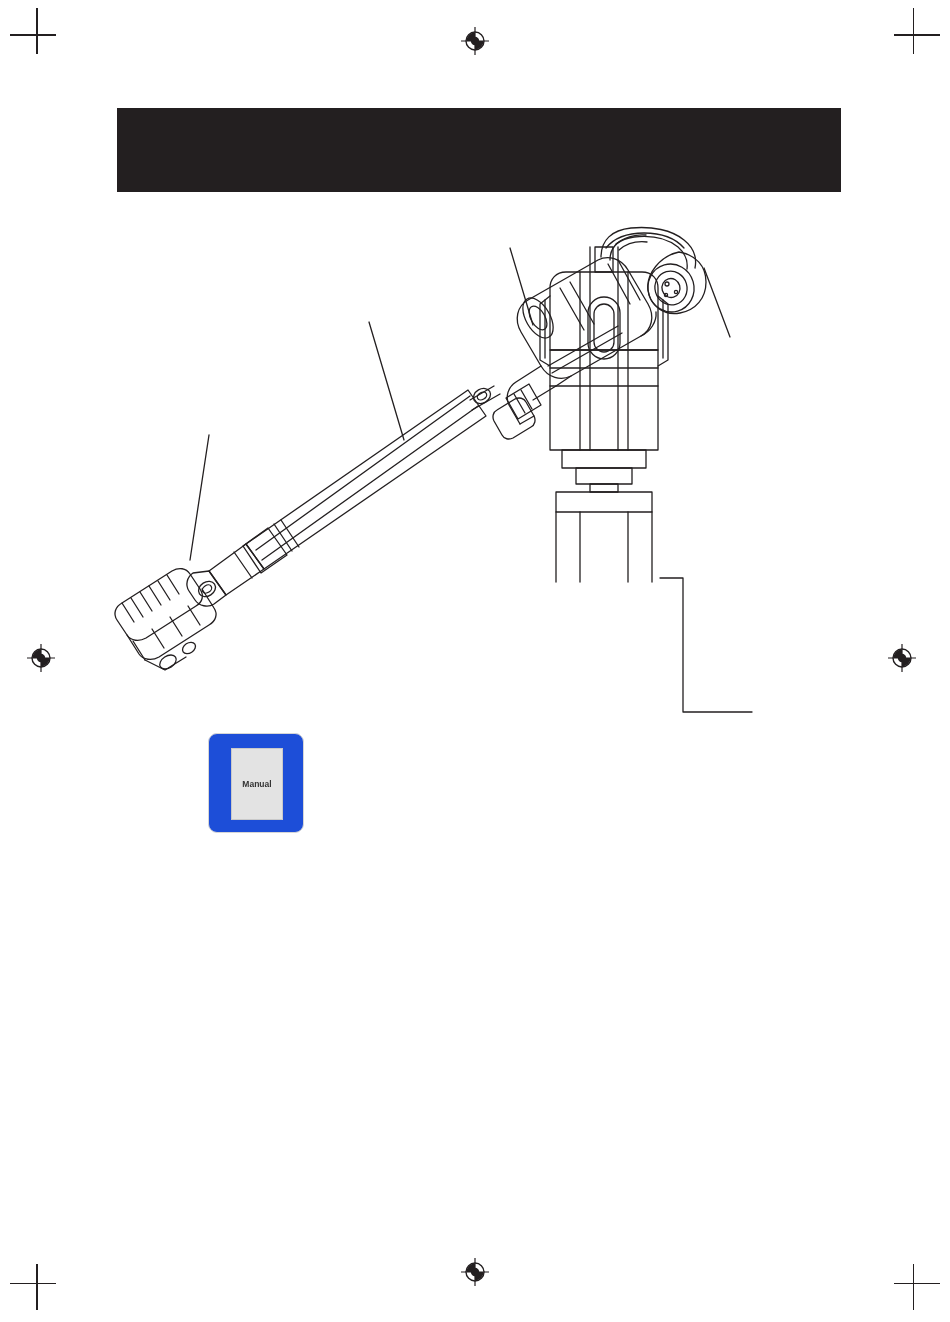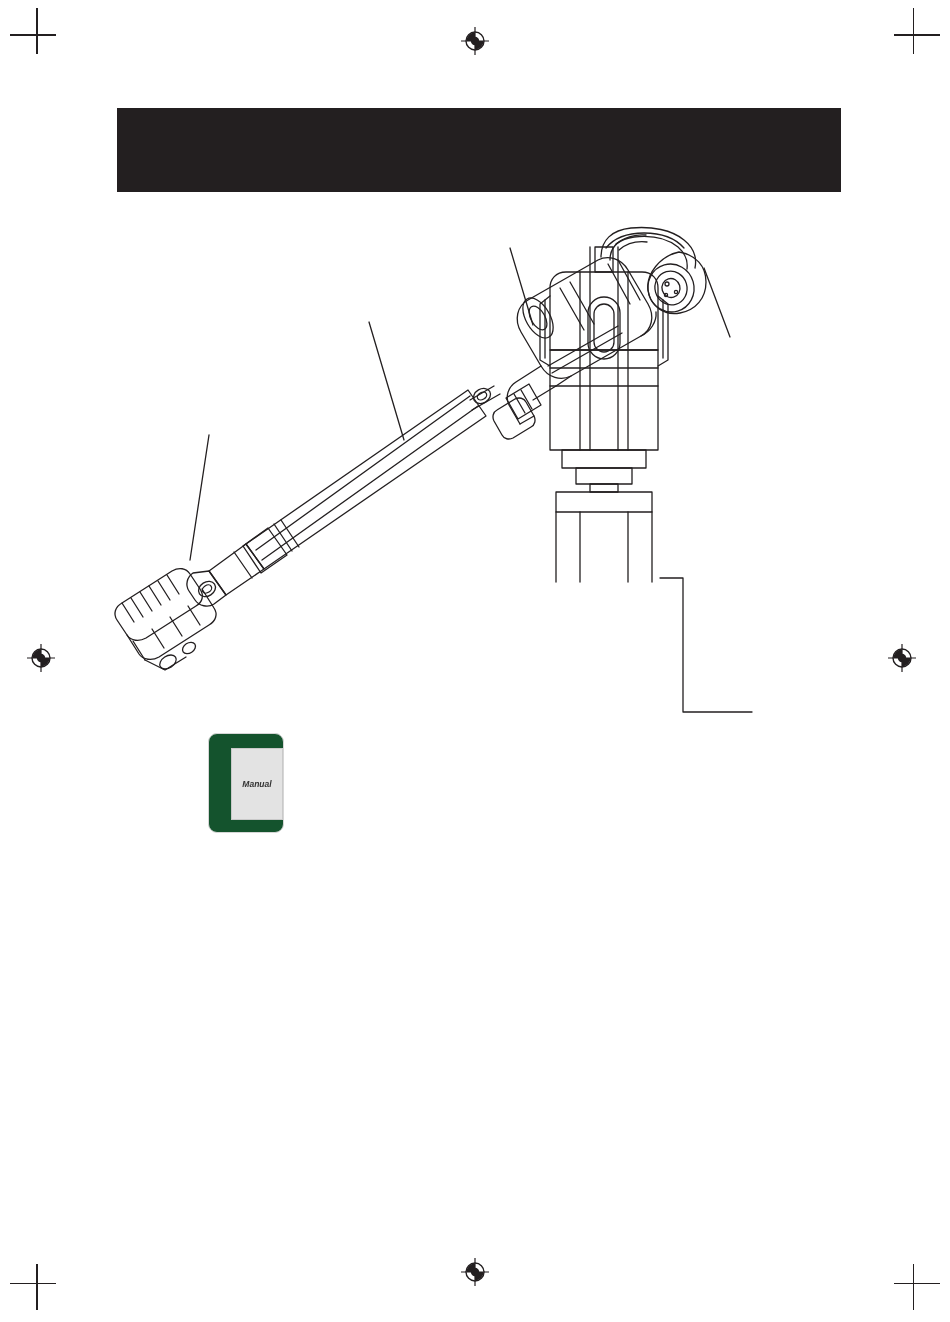--- a/index.html
+++ b/index.html
@@ -92,27 +92,26 @@
     font-size: 12px;
     color: #231f20;
     white-space: nowrap;
   }
 
   
   .manual-box {
     position: absolute;
     left: 208px;
     top: 733px;
-    width: 76px;
+    width: 96px;
     height: 100px;
     border: 1.5px solid #d6d6d6;
     border-radius: 9px;
-    background: #14532d;
+    background: #1d4ed8;
     box-sizing: border-box;
-    font-style: italic;
   }
   .manual-inner {
     position: absolute;
     left: 22px;
     top: 14px;
     width: 52px;
     height: 72px;
     background: #e3e3e3;
     border: 1px solid #c9c9c9;
     box-sizing: border-box;

